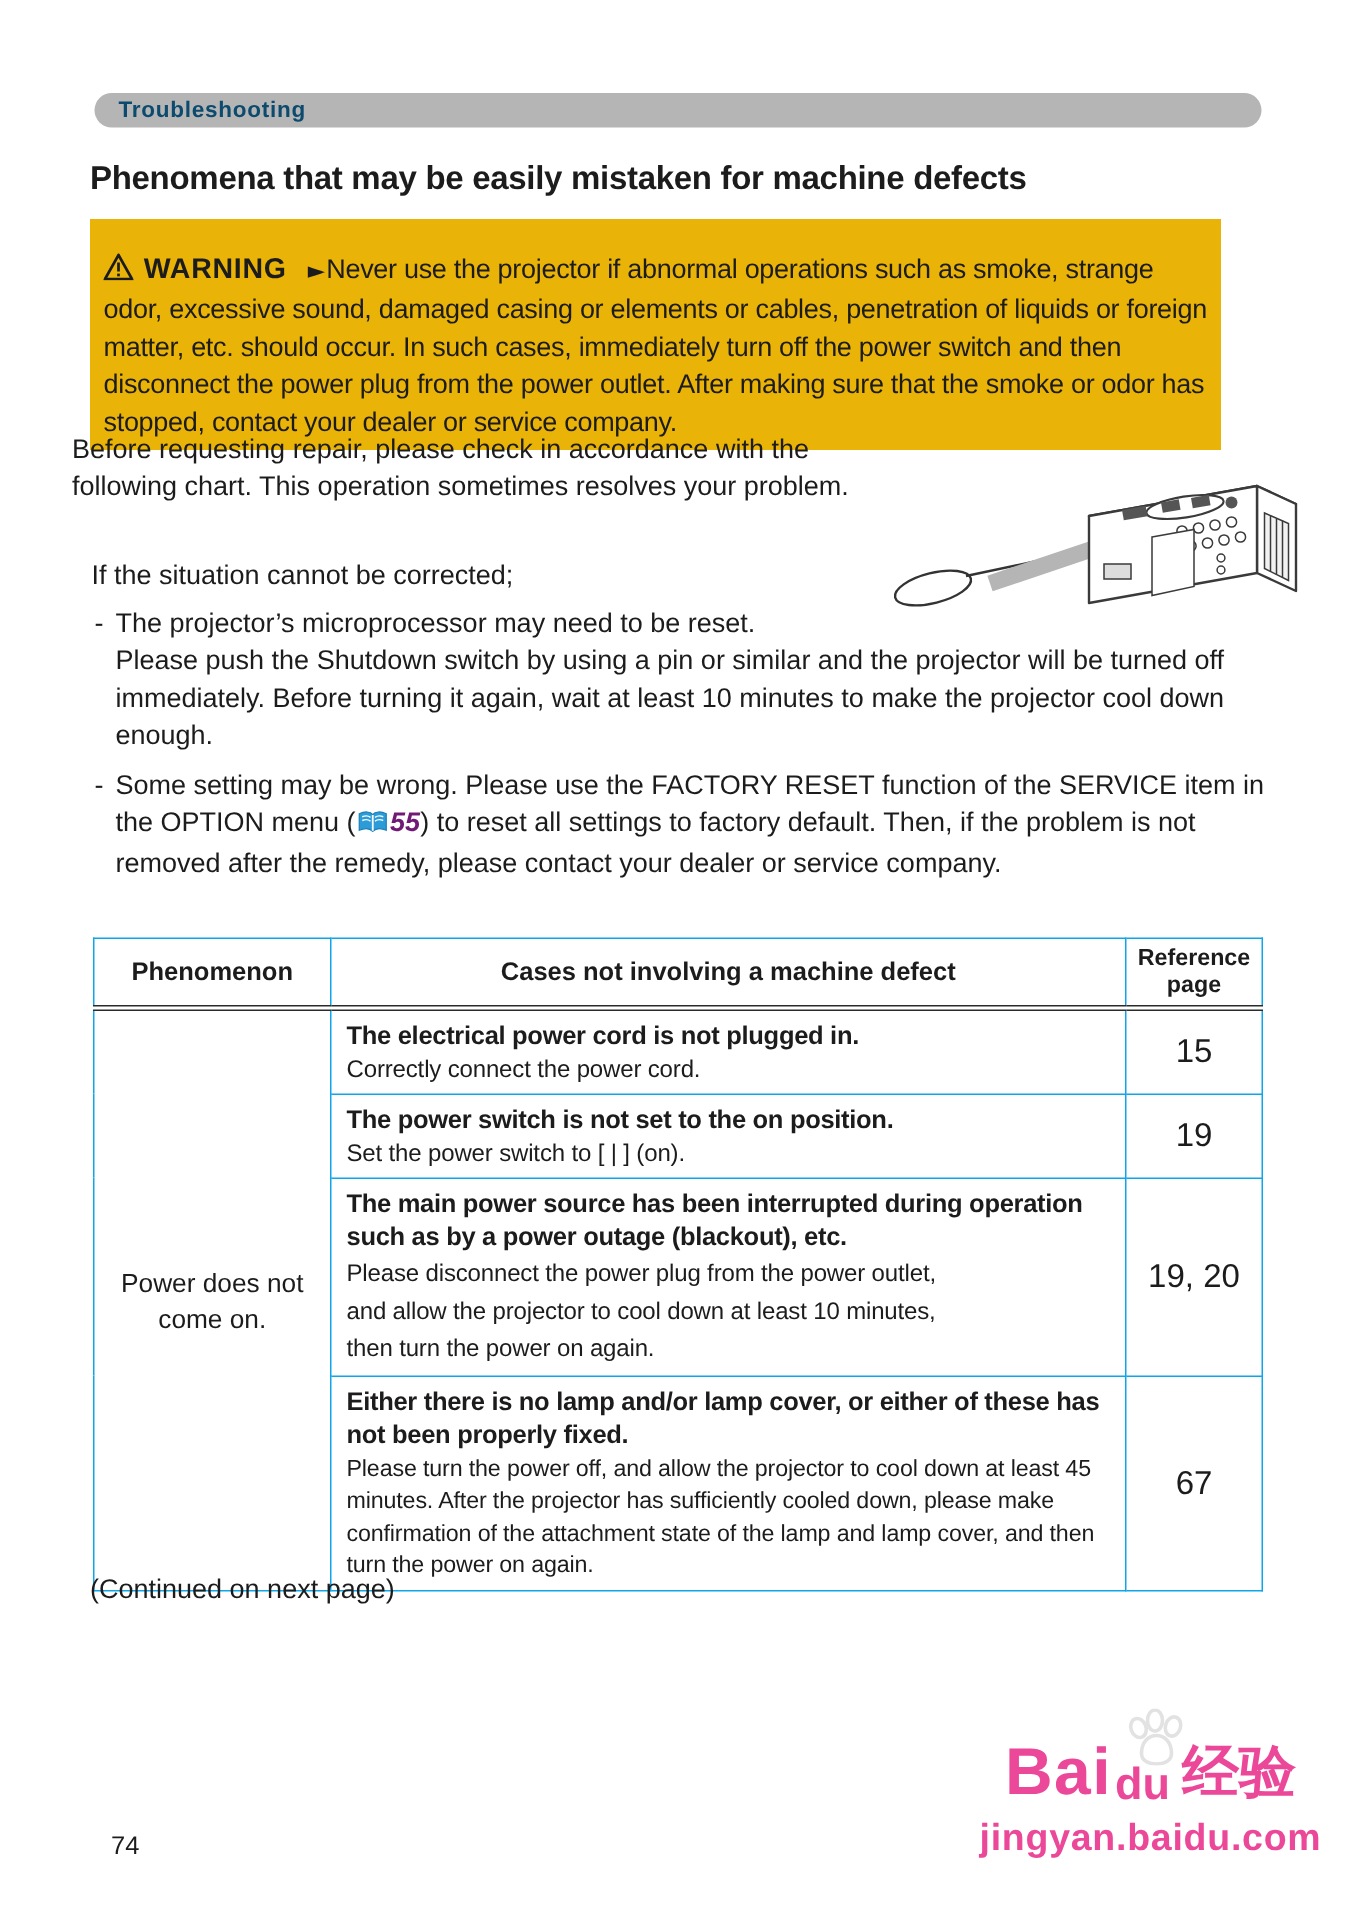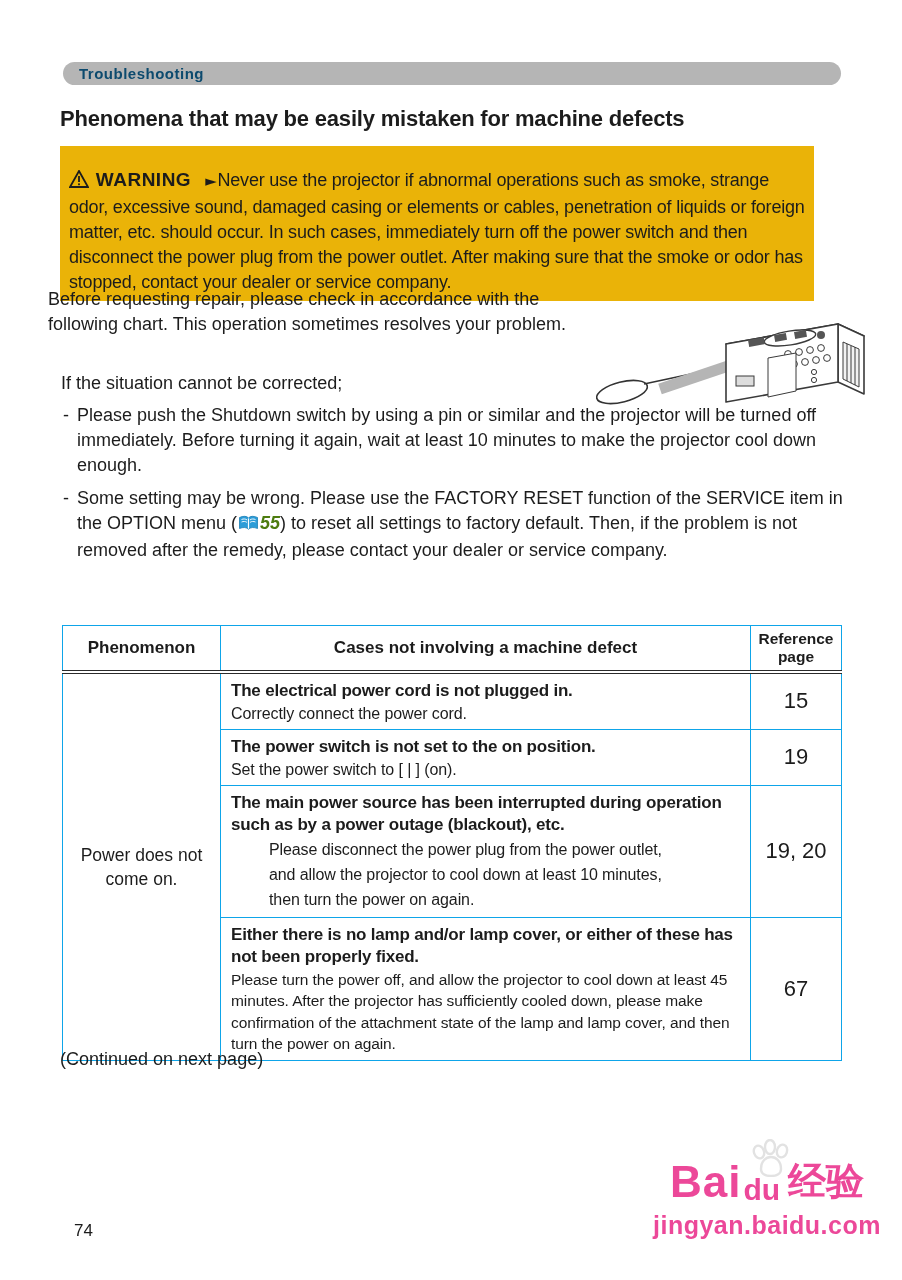--- a/index.html
+++ b/index.html
@@ -34,39 +34,39 @@
   .intro { top:287px; left:48px; width:528px; font-size:18px; line-height:25px; }
   .situation { top:373px; left:61px; font-size:18px; }
 
   .projector-wrap { top:288px; left:588px; width:285px; height:122px; }
 
   .bullets { top:403px; left:63px; width:782px; font-size:18px; line-height:25px; }
   .bullet { display:flex; }
   .bullet + .bullet { margin-top:8px; }
   .bullet-dash { width:14px; flex:0 0 14px; }
   .bullet-text { flex:1; }
-  .ref-inline { color:#4d7c0f; font-weight:bold; font-style:italic; }
+  .ref-inline { color:#701a75; font-weight:bold; font-style:italic; }
   .book-icon-svg { vertical-align:-2px; margin:0 1px; }
 
   
   .defect-table { top:625px; left:62px; }
   table { border-collapse:collapse; width:779px; table-layout:fixed; }
   th, td { border:1px solid #0ea5e9; }
   thead th {
     border-bottom:4px double #2b2b2b;
     font-size:17px; font-weight:bold; text-align:center;
     height:46px; padding:2px; line-height:20px;
   }
   thead th.th-small { font-size:15.5px; line-height:18px; }
   td.phen { text-align:center; vertical-align:middle; font-size:17.5px; line-height:24px; font-weight:normal; padding:4px; }
   td.cases { vertical-align:top; padding:6px 10px 5px 10px; }
   td.ref { text-align:center; vertical-align:middle; font-size:22px; }
   .case-title { font-weight:bold; font-size:17px; line-height:22px; letter-spacing:-0.2px; }
   .case-body { font-size:16px; line-height:21px; letter-spacing:-0.1px; margin-top:1px; }
-  .case-body.spread { line-height:25px; white-space:pre-line;margin-left:38px; }
+  .case-body.spread { line-height:25px; white-space:pre-line; }
   .case-body.tight { font-size:15.5px; line-height:21.5px; }
   tr.r1 { height:52px; } tr.r2 { height:50px; } tr.r3 { height:120px; } tr.r4 { height:136px; }
 
   .continued { top:1049px; left:60px; font-size:18px; }
   .page-number { top:1221px; left:74px; font-size:17px; }
 
   
   .watermark { top:1156px; left:636px; width:262px; text-align:center; color:#ec4899; user-select:none; }
   .wm-row { display:flex; align-items:flex-end; justify-content:center; gap:2px; }
   .wm-bai { font-size:44px; font-weight:bold; letter-spacing:1px; }
@@ -147,20 +147,21 @@
     </g>
   </svg>
 </div>
 
 <div class="abs situation">If the situation cannot be corrected;</div>
 
 <div class="abs bullets">
   <div class="bullet">
     <span class="bullet-dash">-</span>
     <div class="bullet-text">
+      <div>The projector’s microprocessor may need to be reset.</div>
       <div>Please push the Shutdown switch by using a pin or similar and the projector will be turned off immediately. Before turning it again, wait at least 10 minutes to make the projector cool down enough.</div>
     </div>
   </div>
   <div class="bullet">
     <span class="bullet-dash">-</span>
     <div class="bullet-text">
       <span>Some setting may be wrong. Please use the FACTORY RESET function of the SERVICE item in the OPTION menu (</span><span class="book-icon-svg"><svg width="21" height="16" viewBox="0 0 21 16">
             <path d="M1.5,2.5 C5,0.8 9,0.9 10.5,3 C12,0.9 16,0.8 19.5,2.5 L19.5,13.5 C16,12 12.5,12.2 10.5,14.2 C8.5,12.2 5,12 1.5,13.5 Z" fill="#2b9cd8" stroke="#1b7fb5" stroke-width="0.8"></path>
             <path d="M10.5,3.4 L10.5,13.8" stroke="#ffffff" stroke-width="1.2"></path>
             <path d="M3.5,4.5 C5.5,3.7 7.5,3.8 9,4.9 M3.5,7 C5.5,6.2 7.5,6.3 9,7.4 M12,4.9 C13.5,3.8 15.5,3.7 17.5,4.5 M12,7.4 C13.5,6.3 15.5,6.2 17.5,7" stroke="#ffffff" stroke-width="0.9" fill="none"></path>

